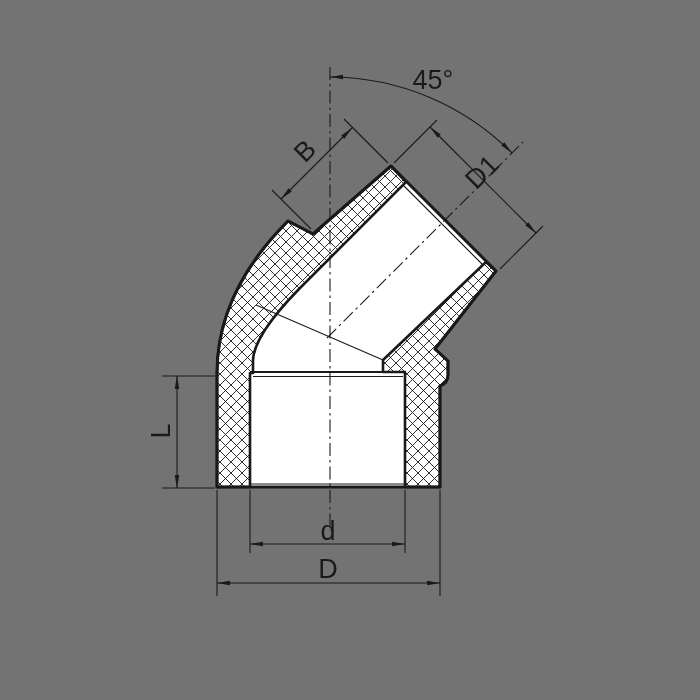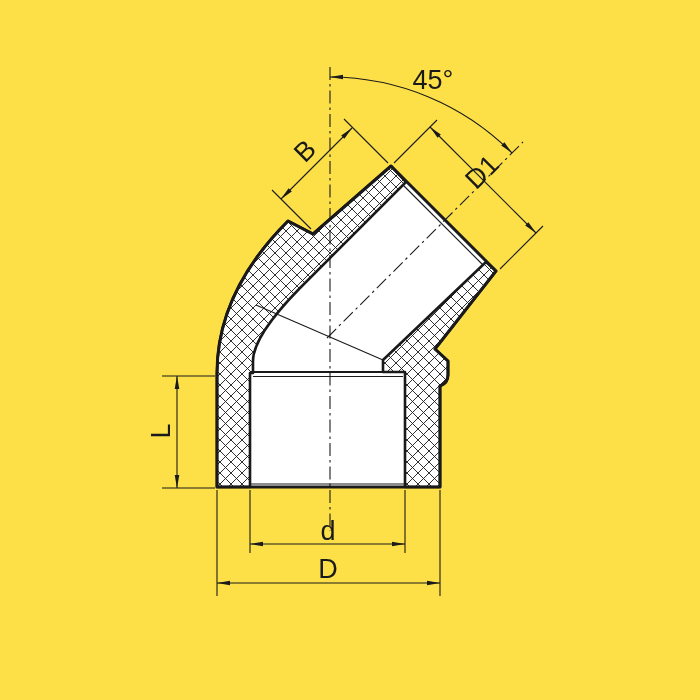--- a/index.html
+++ b/index.html
@@ -5,21 +5,21 @@
   html, body {
     margin: 0;
     padding: 0;
     background: #ffffff;
     font-family: "Liberation Sans", sans-serif;
   }
   .canvas {
     position: relative;
     width: 700px;
     height: 700px;
-    background: #fde047;
+    background: #737373;
     overflow: hidden;
   }
   svg { display: block; }
   .dim-label {
     font-family: "Liberation Sans", sans-serif;
     font-size: 27px;
     fill: #1a1a1a;
   }
 </style>
 </head>

